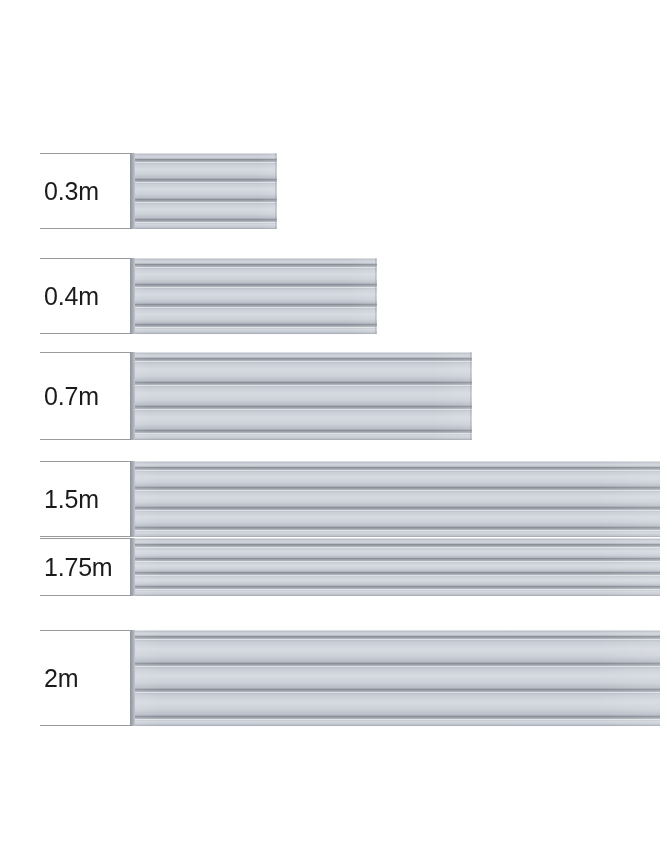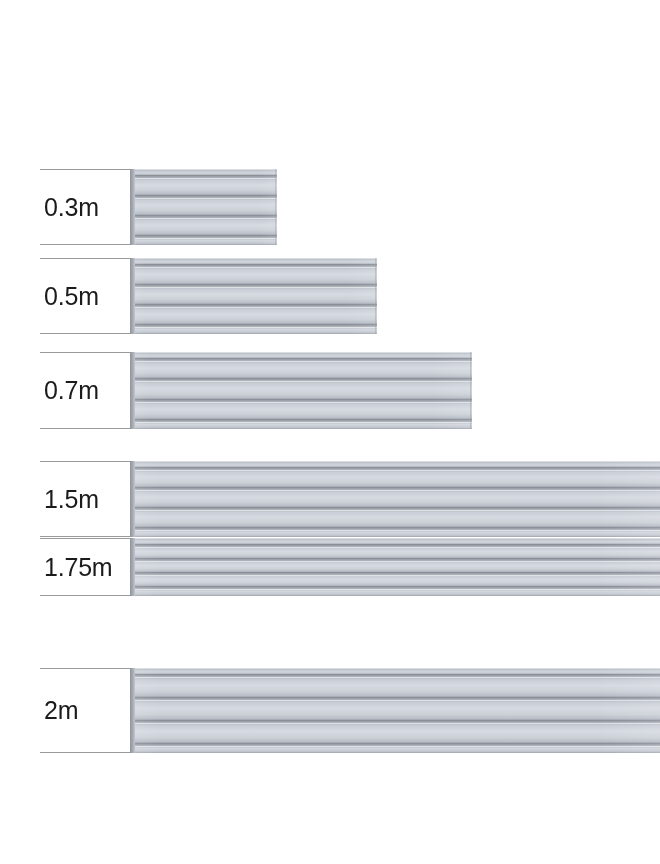--- a/index.html
+++ b/index.html
@@ -145,21 +145,21 @@
     right: 0; top: 0; bottom: 0;
     width: 2px;
     background: linear-gradient(to right, rgba(140,145,153,0.45), rgba(200,204,211,0.15));
     z-index: 4;
   }
 </style>
 </head>
 <body>
 
 <div id="size-chart">
-    <div class="size-row" style="top: 169px; height: 76px;">
+    <div class="size-row" style="top: 153px; height: 76px;">
       <div class="label-box">
         <div class="rule rule-top"></div>
         <div class="rule rule-bottom"></div>
         <div class="size-label">0.3m</div>
       </div>
       <div class="bar" style="left: 130px; width: 147px;">
         <div class="bar-endcap"></div>
         <div class="bar-body">
           <div class="slat cap"></div>
           <div class="groove"></div>
@@ -172,40 +172,40 @@
           <div class="slat cap-bottom"></div>
         </div>
         <div class="bar-sheen"></div>
         <div class="bar-rightedge"></div>
       </div>
     </div>
     <div class="size-row" style="top: 258px; height: 76px;">
       <div class="label-box">
         <div class="rule rule-top"></div>
         <div class="rule rule-bottom"></div>
-        <div class="size-label">0.5m</div>
+        <div class="size-label">0.4m</div>
       </div>
       <div class="bar" style="left: 130px; width: 247px;">
         <div class="bar-endcap"></div>
         <div class="bar-body">
           <div class="slat cap"></div>
           <div class="groove"></div>
           <div class="slat"></div>
           <div class="groove"></div>
           <div class="slat"></div>
           <div class="groove"></div>
           <div class="slat"></div>
           <div class="groove"></div>
           <div class="slat cap-bottom"></div>
         </div>
         <div class="bar-sheen"></div>
         <div class="bar-rightedge"></div>
       </div>
     </div>
-    <div class="size-row" style="top: 352px; height: 77px;">
+    <div class="size-row" style="top: 352px; height: 88px;">
       <div class="label-box">
         <div class="rule rule-top"></div>
         <div class="rule rule-bottom"></div>
         <div class="size-label">0.7m</div>
       </div>
       <div class="bar" style="left: 130px; width: 342px;">
         <div class="bar-endcap"></div>
         <div class="bar-body">
           <div class="slat cap"></div>
           <div class="groove"></div>
@@ -258,21 +258,21 @@
           <div class="groove"></div>
           <div class="slat"></div>
           <div class="groove"></div>
           <div class="slat"></div>
           <div class="groove"></div>
           <div class="slat cap-bottom"></div>
         </div>
         <div class="bar-sheen"></div>
       </div>
     </div>
-    <div class="size-row" style="top: 630px; height: 85px; margin-top: 38px;">
+    <div class="size-row" style="top: 630px; height: 96px;">
       <div class="label-box">
         <div class="rule rule-top"></div>
         <div class="rule rule-bottom"></div>
         <div class="size-label">2m</div>
       </div>
       <div class="bar" style="left: 130px; width: 530px;">
         <div class="bar-endcap"></div>
         <div class="bar-body">
           <div class="slat cap"></div>
           <div class="groove"></div>

